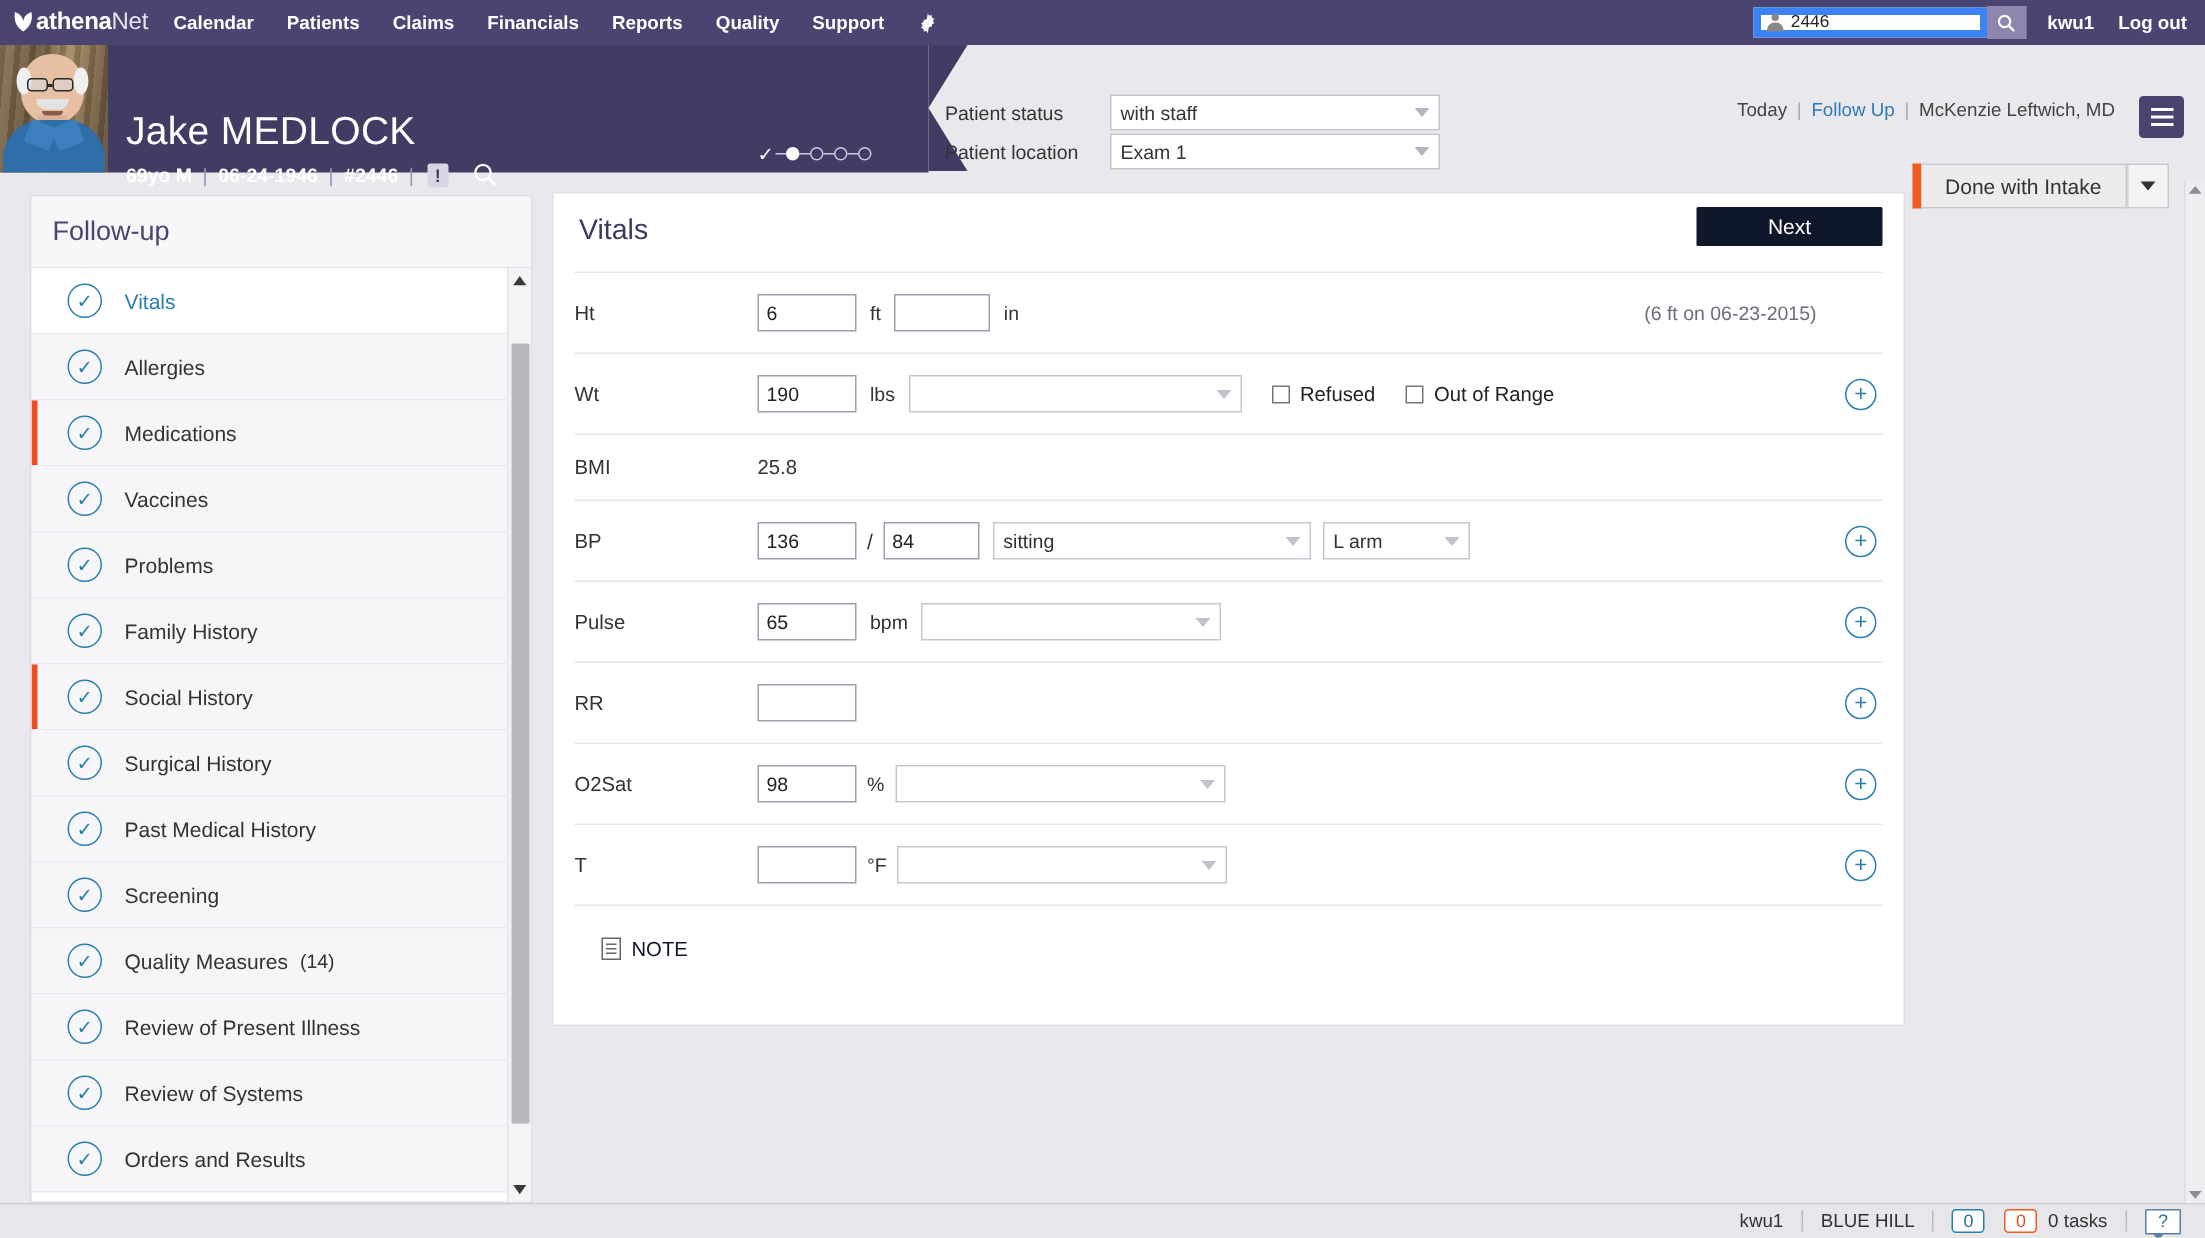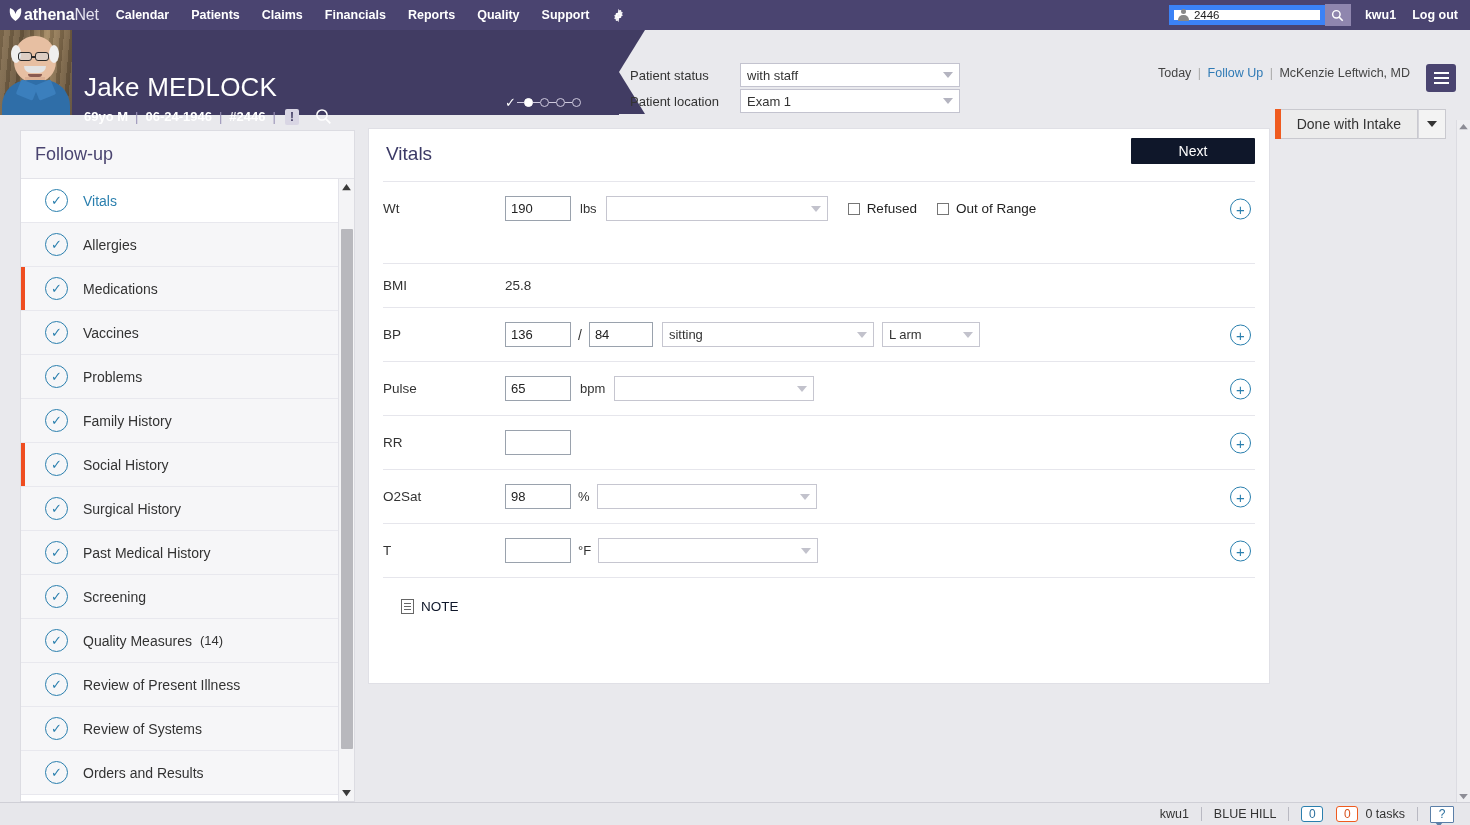--- a/index.html
+++ b/index.html
@@ -463,41 +463,49 @@
 </div>
 
 <div id="main">
   <div id="mainhead">
     <div id="mtitle">Vitals</div>
     <div id="nextbtn">Next</div>
   </div>
 
   <div id="formwrap">
 
+    <div class="vrow">
+      <div class="vlabel">Ht</div>
+      <input class="tinput w66" type="text" value="6" style="">
+      <span class="unit">ft</span>
+      <input class="tinput w64" type="text" value="" style="">
+      <span class="unit">in</span>
+      <span class="histnote">(6 ft on 06-23-2015)</span>
+    </div>
 
     <div class="vrow">
       <div class="vlabel">Wt</div>
       <input class="tinput w66" type="text" value="190" style="">
       <span class="unit">lbs</span>
       <div class="ddl" style="width:222px;">
         <span></span>
         <span class="c"></span>
       </div>
       <div class="cbwrap">
         <span class="cbox"></span>
         <span class="cbtext">Refused</span>
       </div>
       <div class="cbwrap">
         <span class="cbox"></span>
         <span class="cbtext">Out of Range</span>
       </div>
       <span class="plus">+</span>
     </div>
 
-    <div class="vrow" style="min-height:44px;margin-top:28px;">
+    <div class="vrow" style="min-height:44px;">
       <div class="vlabel">BMI</div>
       <span class="bmival">25.8</span>
     </div>
 
     <div class="vrow">
       <div class="vlabel">BP</div>
       <input class="tinput w66" type="text" value="136" style="">
       <span class="slashsep">/</span>
       <input class="tinput w64" type="text" value="84" style="">
       <div class="ddl" style="width:212px;margin-left:9px;">

